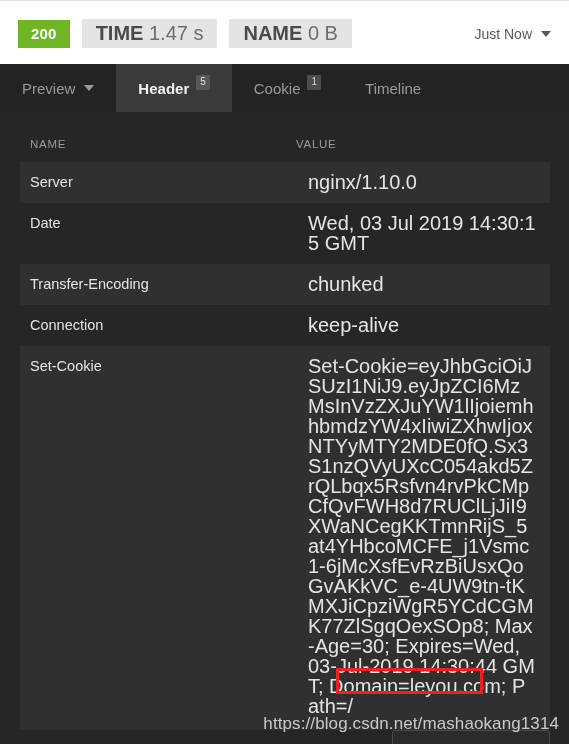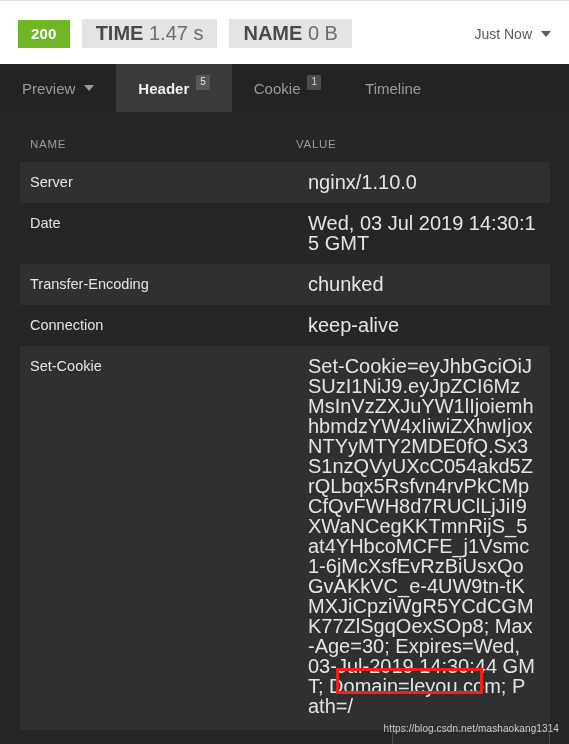--- a/index.html
+++ b/index.html
@@ -214,21 +214,21 @@
     font-family: "Liberation Sans", sans-serif;
     cursor: pointer;
   }
 
   
   .watermark {
     position: absolute;
     right: 10px;
     bottom: 10px;
     color: #c9c9c9;
-    font-size: 10px;
+    font-size: 17px;
     letter-spacing: .1px;
   }
 </style>
 </head>
 <body>
 
 <div class="status-bar">
   <div class="status-left">
     <span class="chip-status">200</span>
     <span class="chip-meta"><span class="k">TIME</span> <span class="v">1.47 s</span></span>

